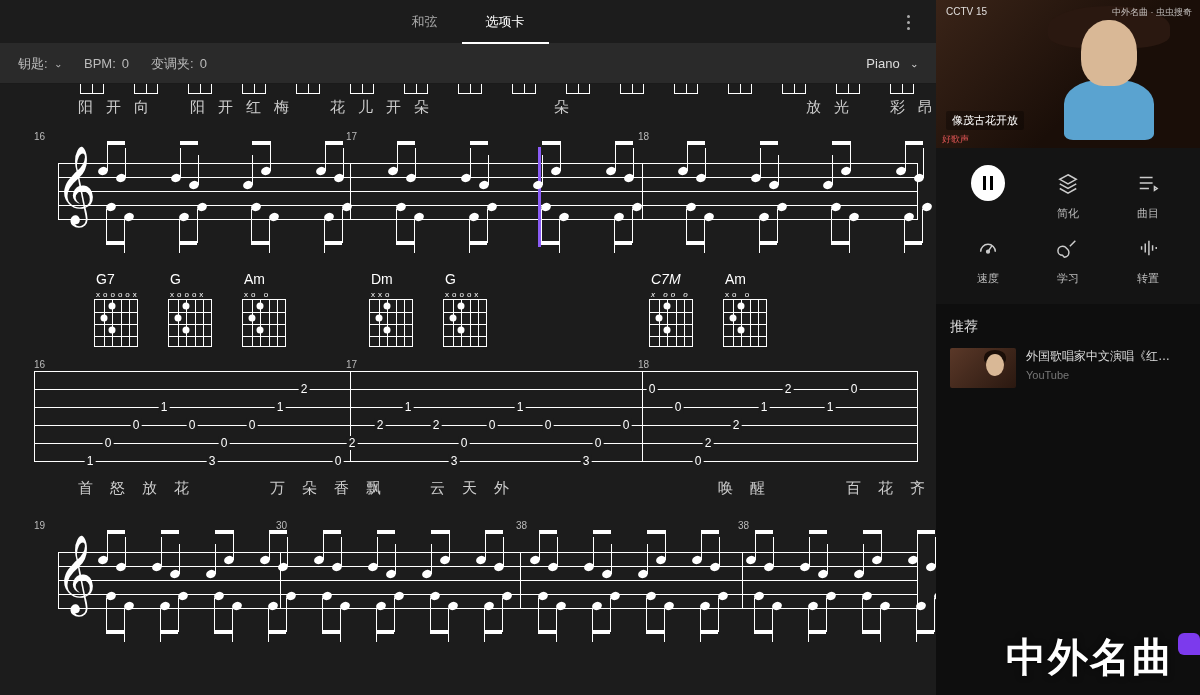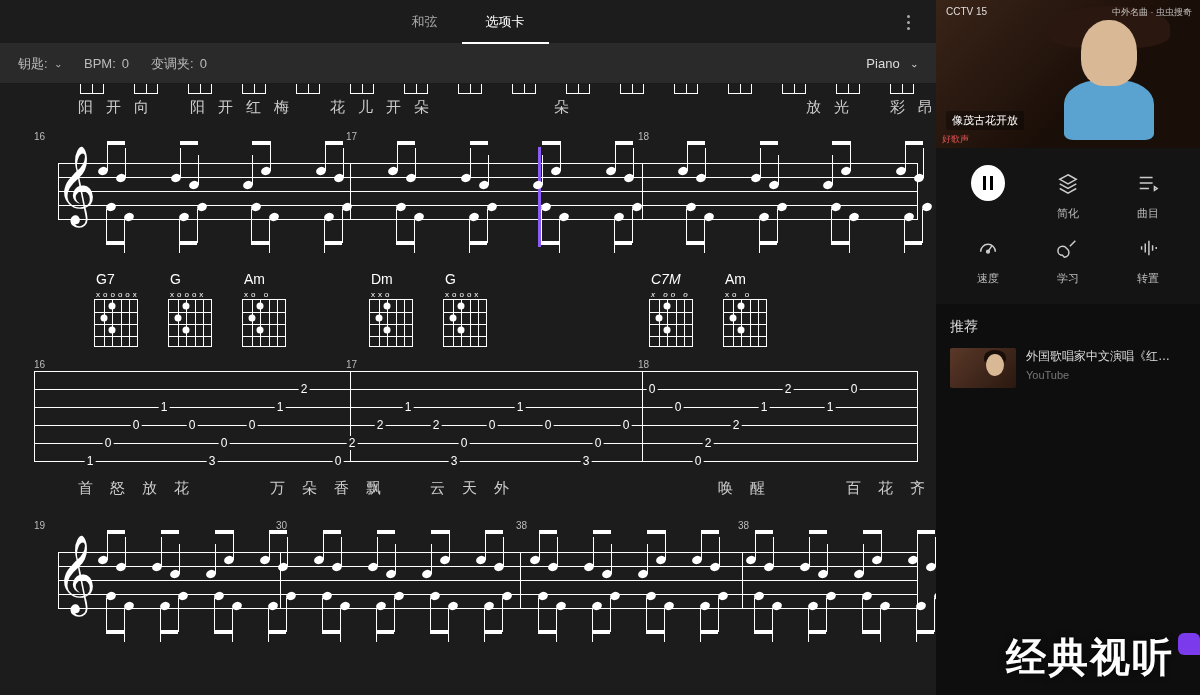--- a/index.html
+++ b/index.html
@@ -793,13 +793,13 @@
         <div class="rec-info">
           <div class="rec-name">外国歌唱家中文演唱《红…</div>
           <div class="rec-src">YouTube</div>
         </div>
       </div>
     </div>
   </div>
 </div>
 
 <div class="wm-bubble"></div>
-<div class="watermark">经典视听</div>
+<div class="watermark">中外名曲</div>
 
 </body></html>

